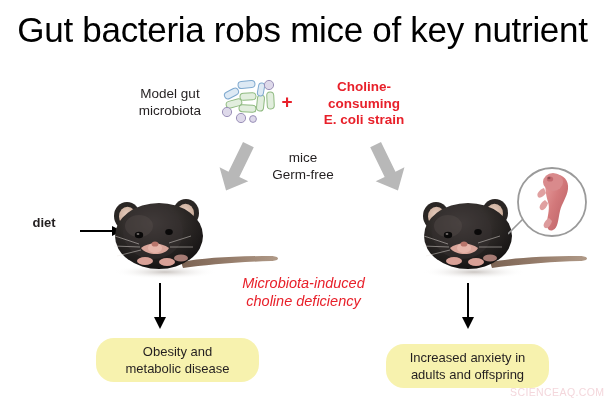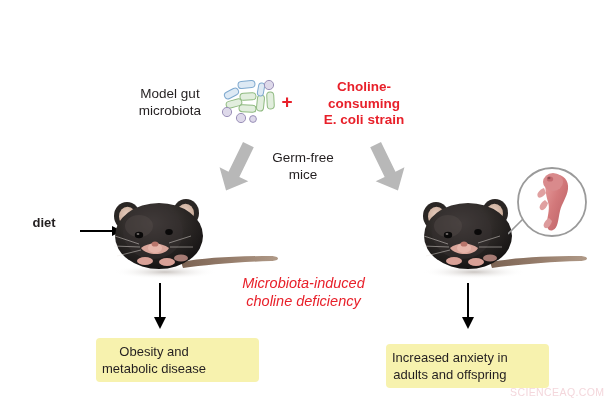--- a/index.html
+++ b/index.html
@@ -151,27 +151,28 @@
     left: 508px;
     top: 166px;
     width: 82px;
     height: 78px;
   }
 
   
   .outcome {
     position: absolute;
     background: #f7f2ae;
-    border-radius: 4px;
+    border-radius: 18px;
     color: #231f20;
     font-size: 13px;
     line-height: 17px;
     text-align: center;
     display: flex;
     align-items: center;
+    justify-content: center;
     box-sizing: border-box;
     padding: 4px 6px;
   }
   .outcome.left  { left: 96px;  top: 338px; width: 163px; height: 44px; }
   .outcome.right { left: 386px; top: 344px; width: 163px; height: 44px; }
 
   
   .watermark {
     position: absolute;
     left: 510px;
@@ -181,20 +182,21 @@
     color: #f4d7dc;
     font-weight: normal;
     white-space: nowrap;
   }
 </style>
 </head>
 <body>
 
 <div id="infographic">
 
+  <div class="title">Gut bacteria robs mice of key nutrient</div>
 
   <div class="txt label-microbiota">
     <div>Model gut</div>
     <div>microbiota</div>
   </div>
 
   <div class="bacteria">
     <svg width="56" height="48" viewBox="0 0 56 48" xmlns="http://www.w3.org/2000/svg">
       <g stroke-width="1">
         <rect x="2" y="12" width="15" height="7" rx="3.5" transform="rotate(-28 9.5 15.5)" fill="#dde9f4" stroke="#7fa9cf"></rect>
@@ -215,22 +217,22 @@
 
   <div class="txt plus-sign">+</div>
 
   <div class="txt label-ecoli">
     <div>Choline-</div>
     <div>consuming</div>
     <div><span class="italic">E. coli</span><span class="sp-reg"> strain</span></div>
   </div>
 
   <div class="txt label-germfree">
+    <div>mice</div>
     <div>Germ-free</div>
-    <div>mice</div>
   </div>
 
   <div class="gray-arrow left">
     <svg width="46" height="52" viewBox="0 0 46 52" xmlns="http://www.w3.org/2000/svg">
       <g transform="rotate(26 23 26)">
         <path d="M17 0 L29 0 L29 33 L39 33 L23 51 L7 33 L17 33 Z" fill="#b8b8b8"></path>
       </g>
     </svg>
   </div>
 

